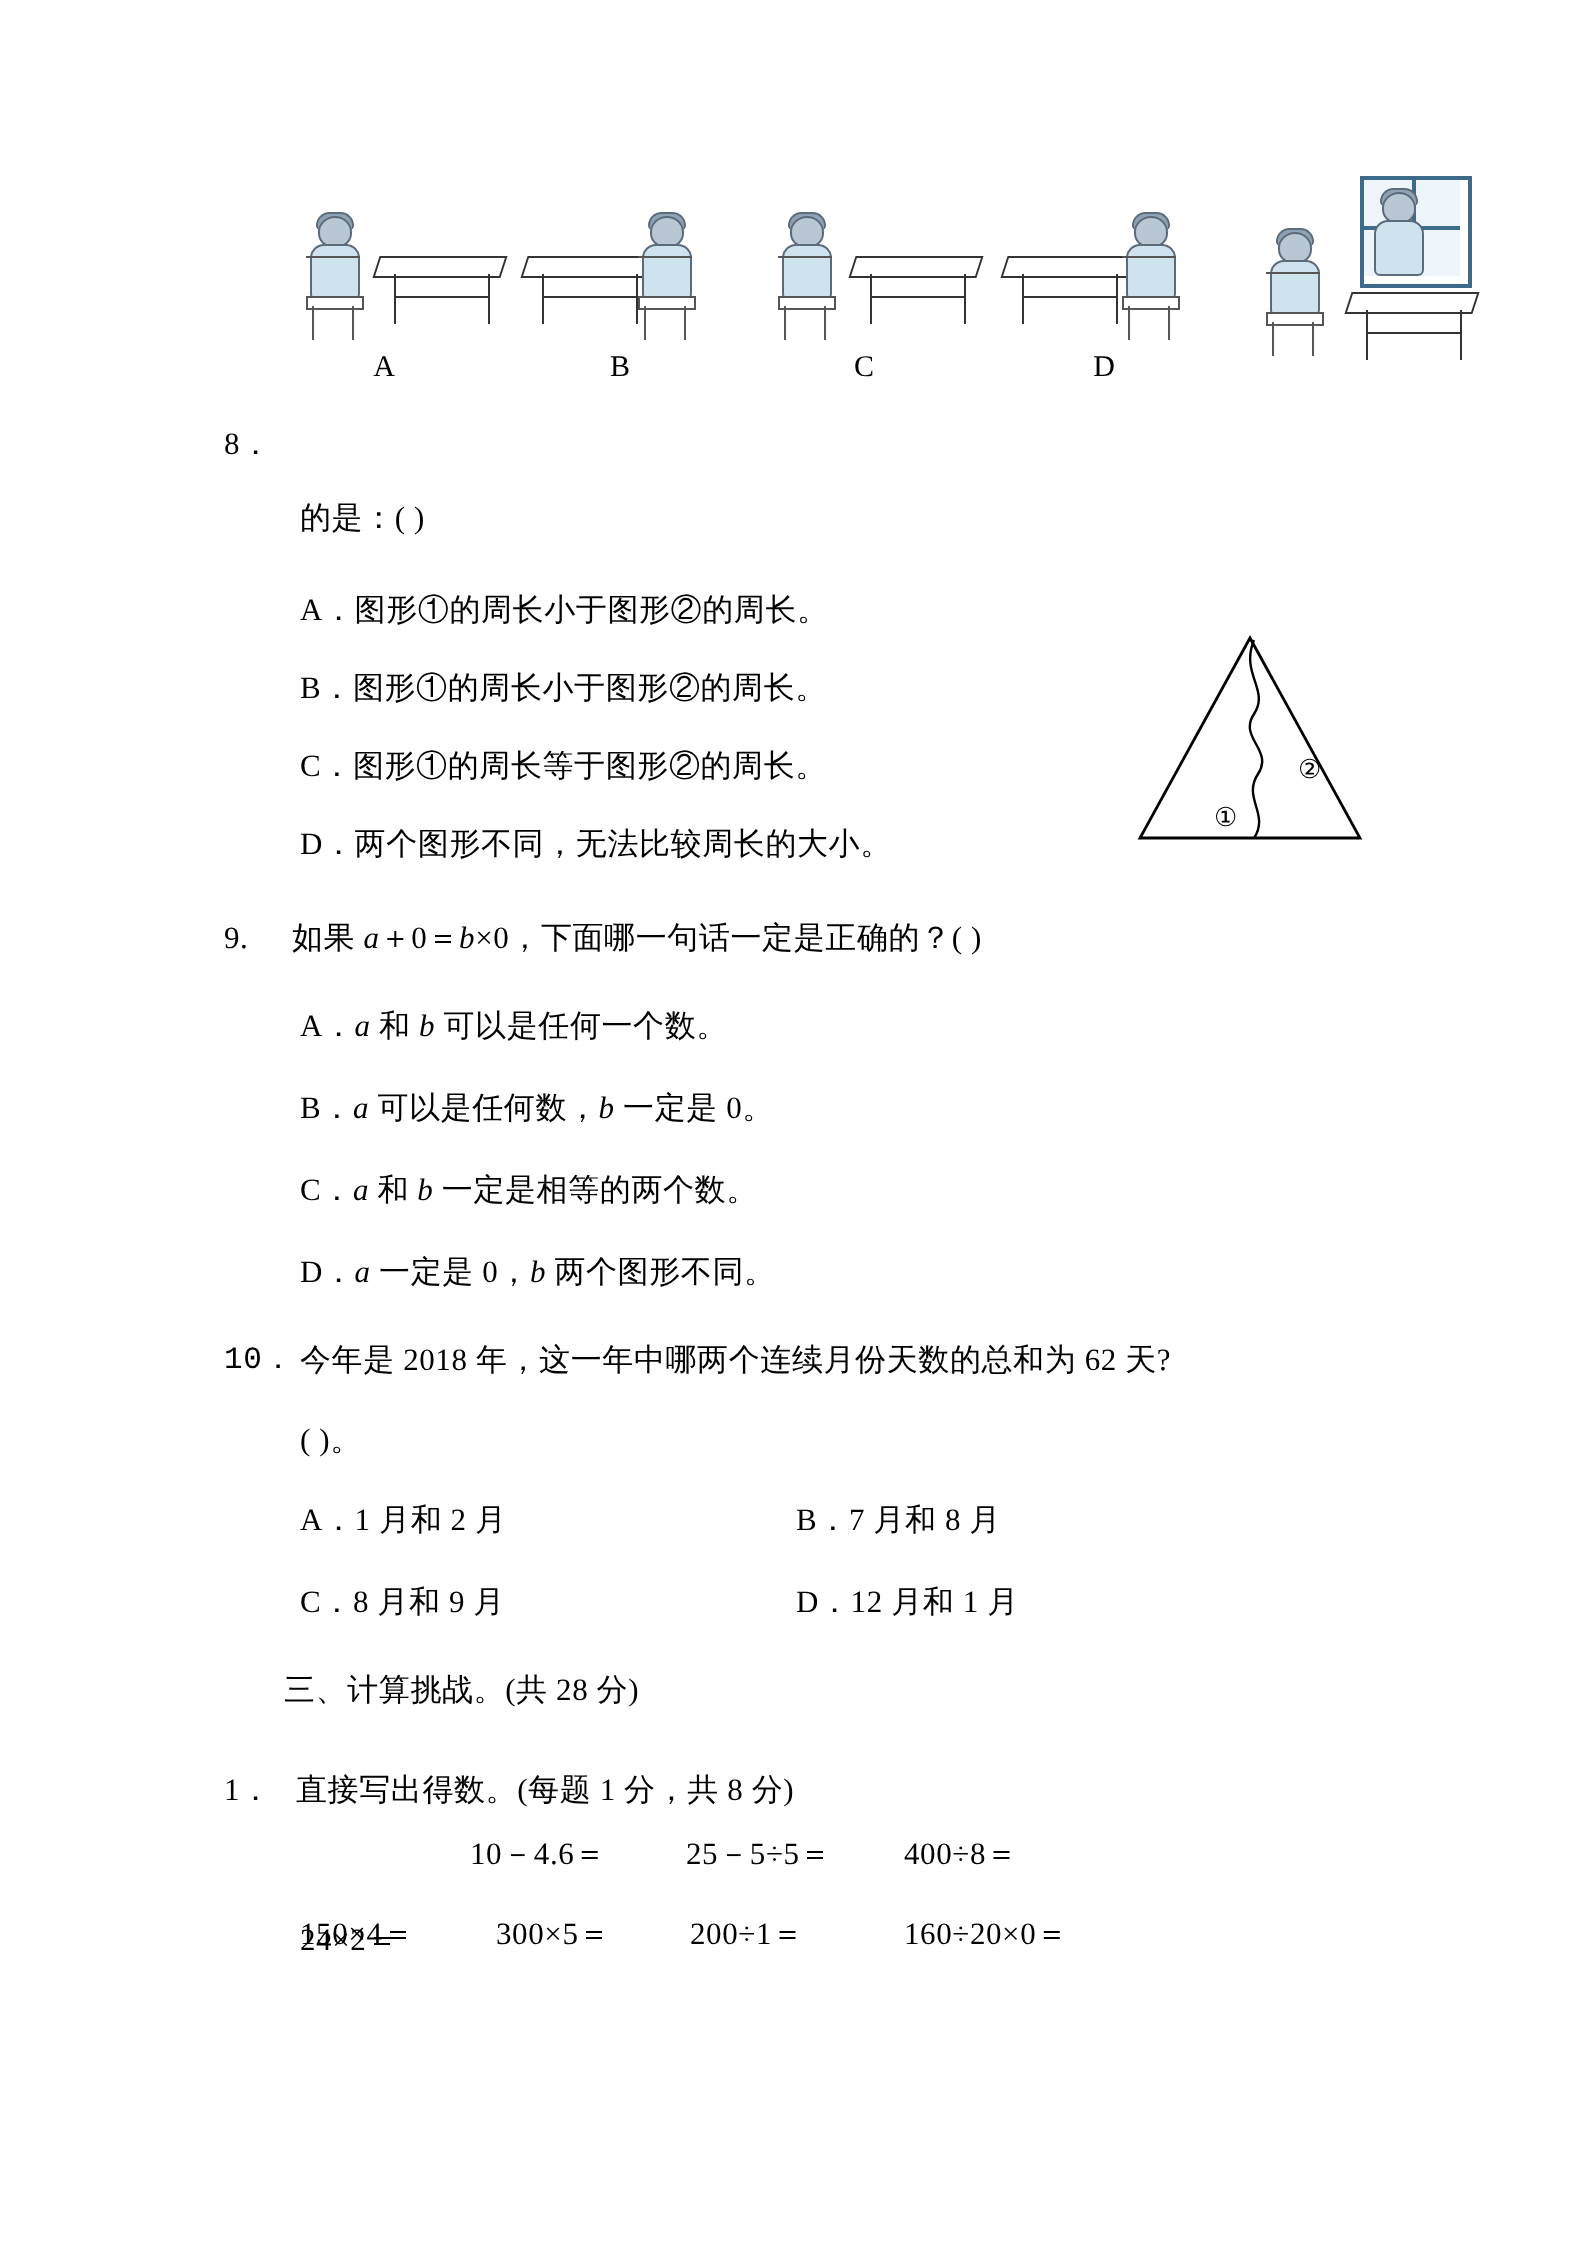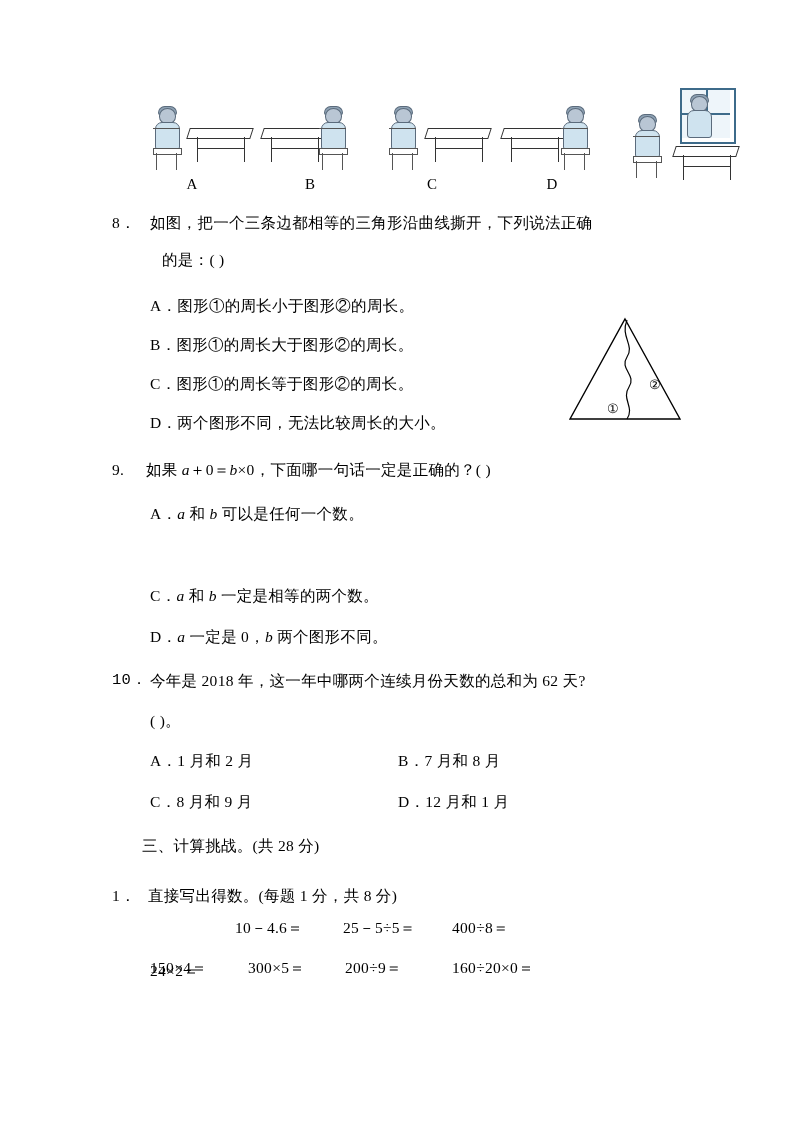--- a/index.html
+++ b/index.html
@@ -301,45 +301,47 @@
       <div class="desk" style="left:56px; top:58px;">
         <div class="top"></div>
           <div class="leg-l"></div>
           <div class="leg-r"></div>
           <div class="bar"></div>
       </div>
     </div>
   </div>
 
   <div class="q" style="left:112px; top:215px;">8．</div>
-  <div class="q" style="left:150px; top:215px;">如图，把一个三条边都相等的三角形沿曲线撕开，下列说法正确</div>
-  <div class="q" style="left:162px; top:252px;">的是：(        )</div>
+  <div class="q" style="left:150px; top:252px;">的是：(        )</div>
 
   <div class="q" style="left:150px; top:298px;">A．图形①的周长小于图形②的周长。</div>
-  <div class="q" style="left:150px; top:337px;">B．图形①的周长大于图形②的周长。</div>
+  <div class="q" style="left:150px; top:337px;">B．图形①的周长小于图形②的周长。</div>
   <div class="q" style="left:150px; top:376px;">C．图形①的周长等于图形②的周长。</div>
   <div class="q" style="left:150px; top:415px;">D．两个图形不同，无法比较周长的大小。</div>
 
   <div class="tri-wrap">
     <svg class="tri-svg" width="130" height="122" viewBox="0 0 130 122" xmlns="http://www.w3.org/2000/svg">
       <polygon points="60,6 115,106 5,106" fill="#ffffff" stroke="#000000" stroke-width="1.4"></polygon>
       <path d="M62,7 C55,24 70,32 62,44 C54,56 72,62 64,74 C56,86 70,94 62,106" fill="none" stroke="#000000" stroke-width="1.2"></path>
       <text x="84" y="76" font-family="Liberation Serif, serif" font-size="13" fill="#000000">②</text>
       <text x="42" y="100" font-family="Liberation Serif, serif" font-size="13" fill="#000000">①</text>
     </svg>
   </div>
 
   <div class="q" style="left:112px; top:462px;">9.</div>
   <div class="q" style="left:146px; top:462px;">
     <span>如果 </span><span class="ital">a</span><span>＋0＝</span><span class="ital">b</span><span>×0，下面哪一句话一定是正确的？(        )</span>
   </div>
 
   <div class="q" style="left:150px; top:506px;">
     <span>A．</span><span class="ital">a</span><span> 和 </span><span class="ital">b</span><span> 可以是任何一个数。</span>
   </div>
+  <div class="q" style="left:150px; top:547px;">
+    <span>B．</span><span class="ital">a</span><span> 可以是任何数，</span><span class="ital">b</span><span> 一定是 0。</span>
+  </div>
   <div class="q" style="left:150px; top:588px;">
     <span>C．</span><span class="ital">a</span><span> 和 </span><span class="ital">b</span><span> 一定是相等的两个数。</span>
   </div>
   <div class="q" style="left:150px; top:629px;">
     <span>D．</span><span class="ital">a</span><span> 一定是 0，</span><span class="ital">b</span><span> 两个图形不同。</span>
   </div>
 
   <div class="q" style="left:112px; top:673px;font-family:Liberation Mono, monospace;">10．</div>
   <div class="q" style="left:150px; top:673px;">今年是 2018 年，这一年中哪两个连续月份天数的总和为 62 天?</div>
   <div class="q" style="left:150px; top:713px;">(      )。</div>
@@ -354,16 +356,16 @@
   <div class="q" style="left:112px; top:888px;">1．</div>
   <div class="q" style="left:148px; top:888px;">直接写出得数。(每题 1 分，共 8 分)</div>
 
   <div class="q" style="left:150px; top:935px;margin-top:28px;">24×2＝</div>
   <div class="q" style="left:235px; top:920px;">10－4.6＝</div>
   <div class="q" style="left:343px; top:920px;">25－5÷5＝</div>
   <div class="q" style="left:452px; top:920px;">400÷8＝</div>
 
   <div class="q" style="left:150px; top:960px;">150×4＝</div>
   <div class="q" style="left:248px; top:960px;">300×5＝</div>
-  <div class="q" style="left:345px; top:960px;">200÷9＝</div>
+  <div class="q" style="left:345px; top:960px;">200÷1＝</div>
   <div class="q" style="left:452px; top:960px;">160÷20×0＝</div>
 
 </div>
 
 </body></html>

